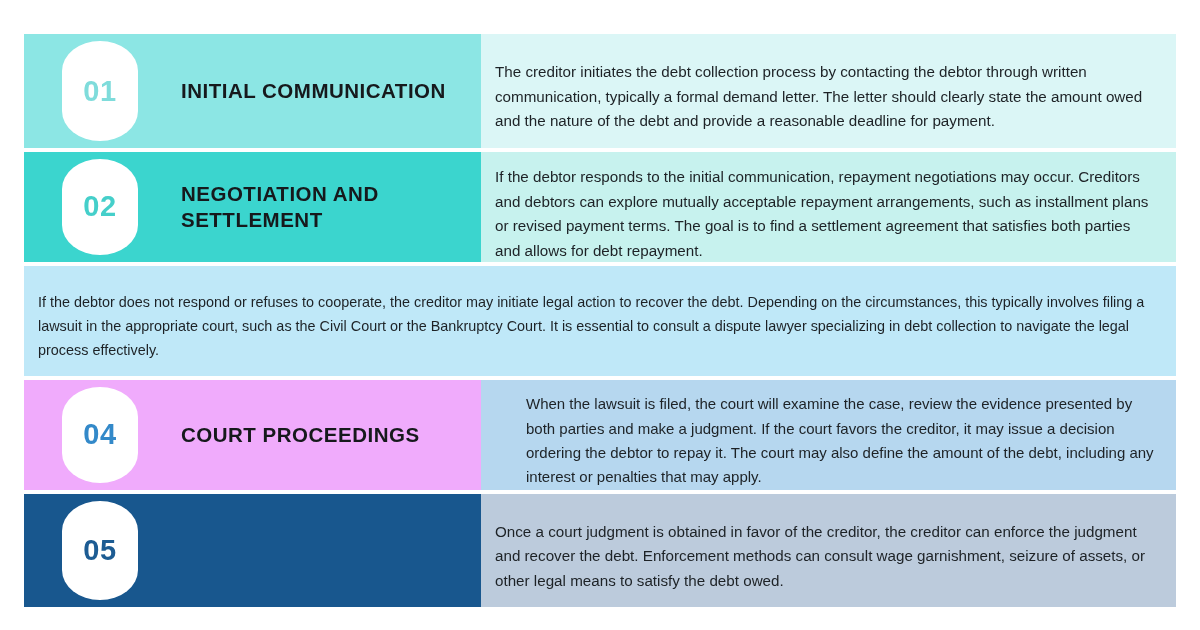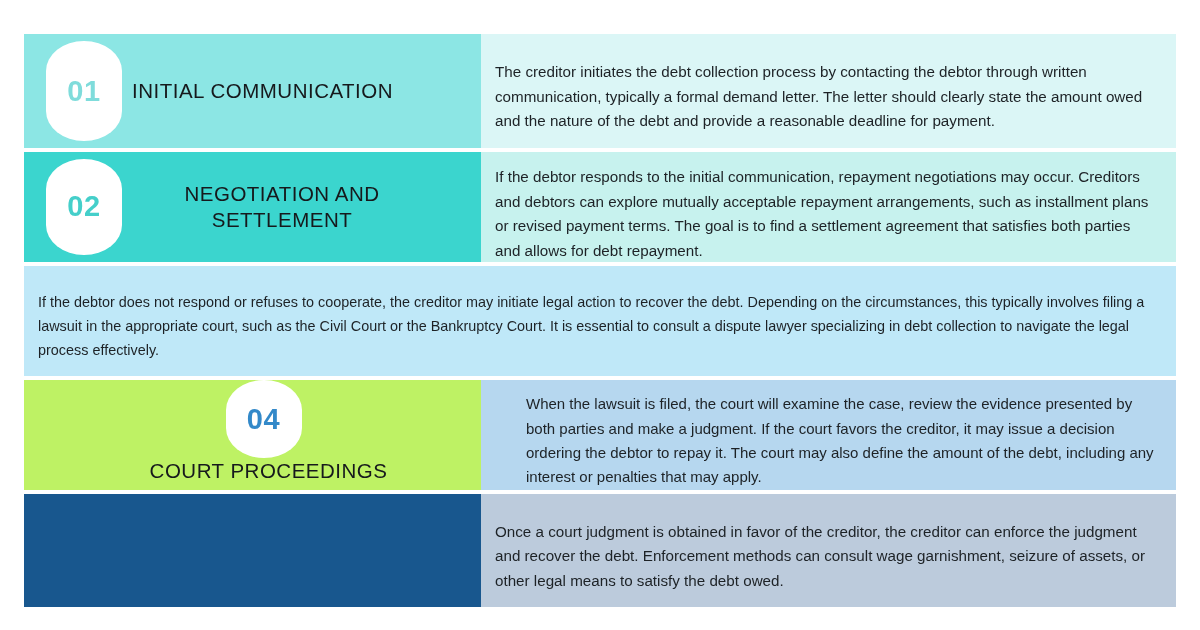--- a/index.html
+++ b/index.html
@@ -34,22 +34,21 @@
   }
 
   .step-left {
     position: relative;
     width: 457px;
     flex: 0 0 457px;
     display: flex;
     flex-direction: row;
     align-items: center;
     box-sizing: border-box;
-    padding-left: 22px;
-    text-align: center;
+    padding-left: 38px;
   }
 
   .step-badge {
     position: relative;
     width: 76px;
     height: 88%;
     max-height: 104px;
     min-height: 78px;
     flex: 0 0 76px;
     background: #ffffff;
@@ -61,23 +60,23 @@
   }
 
   .step-number {
     font-size: 29px;
     font-weight: bold;
     letter-spacing: 0.5px;
     line-height: 1;
   }
 
   .step-title {
-    margin-left: 10px;
+    margin-left: 43px;
     font-size: 20.5px;
-    font-weight: normal;
+    font-weight: bold;
     letter-spacing: 0.5px;
     line-height: 1.28;
     color: #16191c;
     text-transform: uppercase;
     max-width: 300px;
   }
 
   .step-right {
     flex: 1 1 auto;
     box-sizing: border-box;
@@ -131,32 +130,35 @@
     </div>
   </div>
 
   <div class="step-row r3">
     <div class="step-right" style="background: rgb(191, 232, 248);">
       <p class="step-desc" style="color: rgb(29, 34, 38);">If the debtor does not respond or refuses to cooperate, the creditor may initiate legal action to recover the debt. Depending on the circumstances, this typically involves filing a lawsuit in the appropriate court, such as the Civil Court or the Bankruptcy Court. It is essential to consult a dispute lawyer specializing in debt collection to navigate the legal process effectively.</p>
     </div>
   </div>
 
   <div class="step-row r4">
-    <div class="step-left" style="background: #bef264; flex-direction: column;">
+    <div class="step-left" style="background: #f0abfc;">
       <div class="step-badge">
         <span class="step-number" style="color: rgb(51, 137, 201);">04</span>
       </div>
       <div class="step-title" style="color: rgb(22, 25, 28);">COURT PROCEEDINGS</div>
     </div>
     <div class="step-right" style="background: rgb(182, 215, 239);">
       <p class="step-desc" style="color: rgb(29, 34, 38); margin-left: 31px;">When the lawsuit is filed, the court will examine the case, review the evidence presented by both parties and make a judgment. If the court favors the creditor, it may issue a decision ordering the debtor to repay it. The court may also define the amount of the debt, including any interest or penalties that may apply.</p>
     </div>
   </div>
 
   <div class="step-row r5">
     <div class="step-left" style="background: rgb(24, 87, 142);">
+      <div class="step-badge">
+        <span class="step-number" style="color: rgb(29, 92, 147);">05</span>
+      </div>
     </div>
     <div class="step-right" style="background: rgb(188, 203, 220);">
       <p class="step-desc" style="color: rgb(29, 34, 38);">Once a court judgment is obtained in favor of the creditor, the creditor can enforce the judgment and recover the debt. Enforcement methods can consult wage garnishment, seizure of assets, or other legal means to satisfy the debt owed.</p>
     </div>
   </div>
 
 </div>
 
 </body></html>

